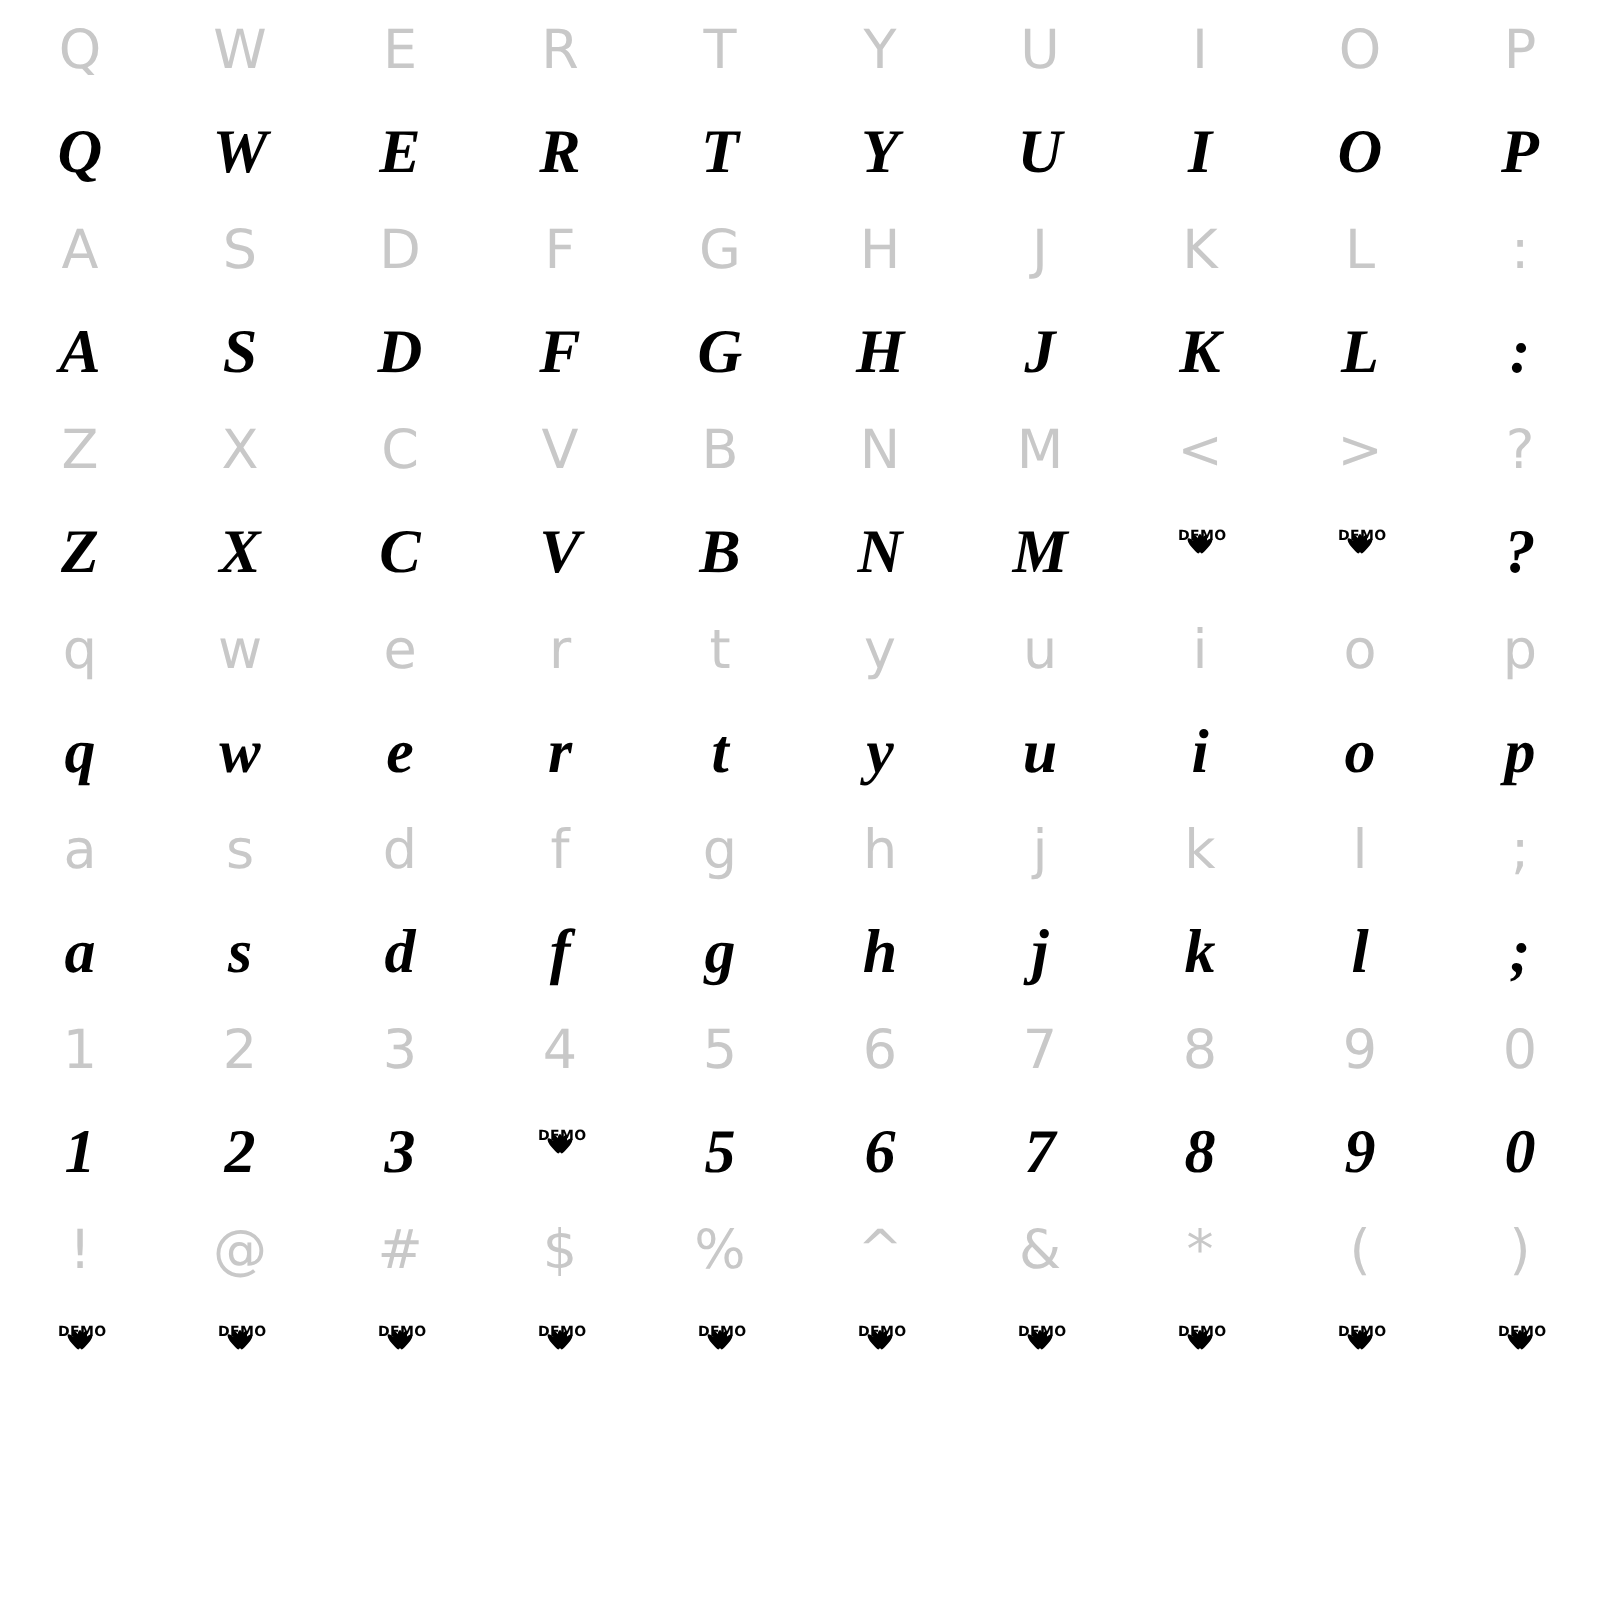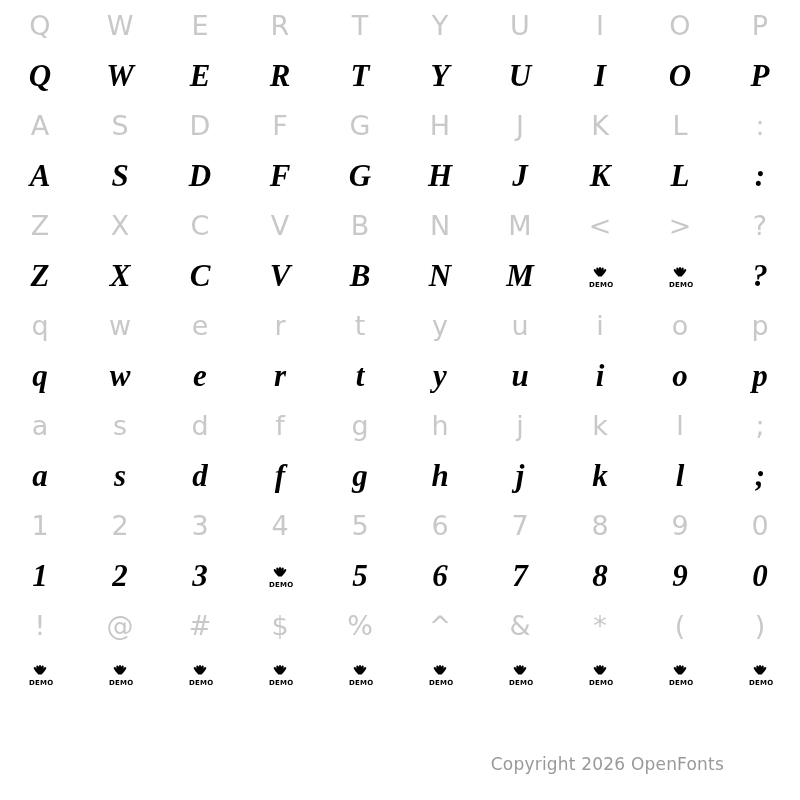--- a/index.html
+++ b/index.html
@@ -86,21 +86,21 @@
     border-radius: 50% 50% 20% 20%;
     transform-origin: 50% 100%;
   }
   .demo-glyph .leaf span:nth-child(1) { transform: translateX(-50%) rotate(-42deg); }
   .demo-glyph .leaf span:nth-child(2) { transform: translateX(-50%) rotate(-20deg); }
   .demo-glyph .leaf span:nth-child(3) { transform: translateX(-50%) rotate(0deg); }
   .demo-glyph .leaf span:nth-child(4) { transform: translateX(-50%) rotate(20deg); }
   .demo-glyph .leaf span:nth-child(5) { transform: translateX(-50%) rotate(42deg); }
   .demo-glyph .word {
     position: absolute;
-    bottom: 1px;
+    bottom: 18px;
     left: 0;
     width: 100%;
     text-align: left;
     font-family: "DejaVu Sans", sans-serif;
     font-style: normal;
     font-weight: 700;
     font-size: 7px;
     letter-spacing: 0.2px;
     color: #000;
     line-height: 1;
@@ -367,14 +367,13 @@
             </span><span class="word">DEMO</span></span></div>
         <div class="cell"><span class="demo-glyph"><span class="leaf">
               <span></span>
               <span></span>
               <span></span>
               <span></span>
               <span></span>
             </span><span class="word">DEMO</span></span></div>
       </div>
     </div>
-  <div class="footer">Copyright 2026 OpenFonts</div>
 </div>
 
 </body></html>

